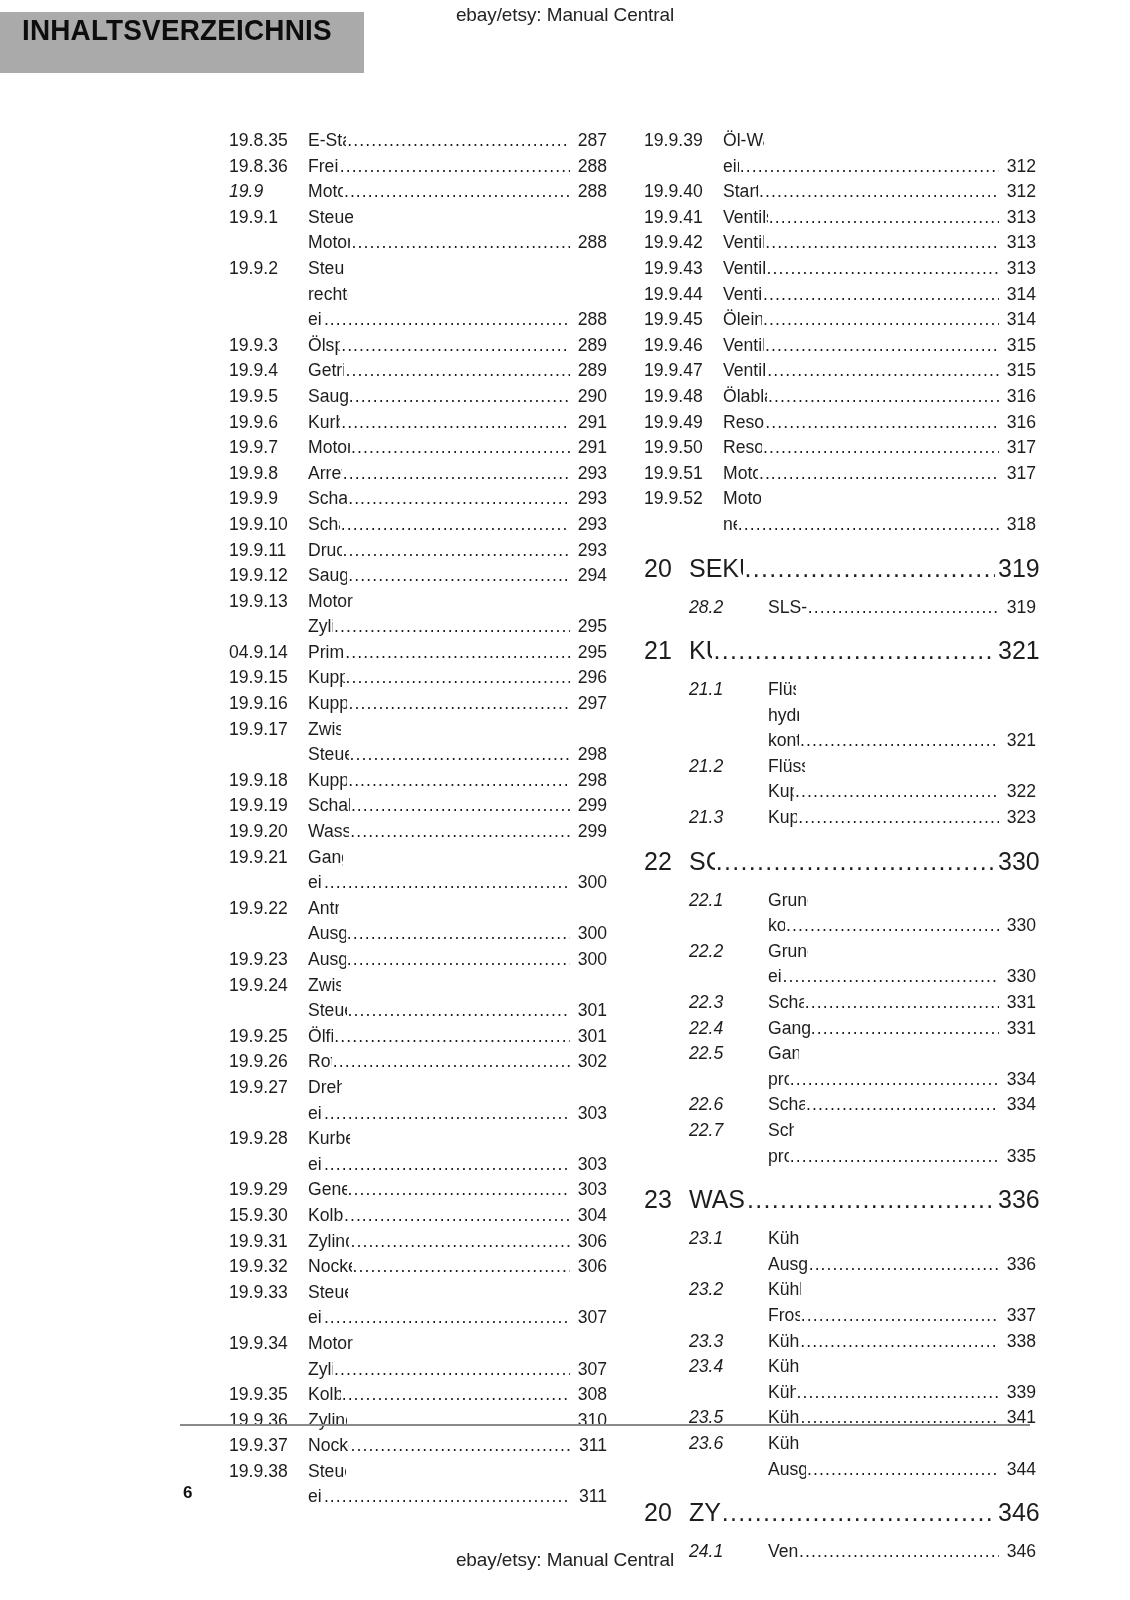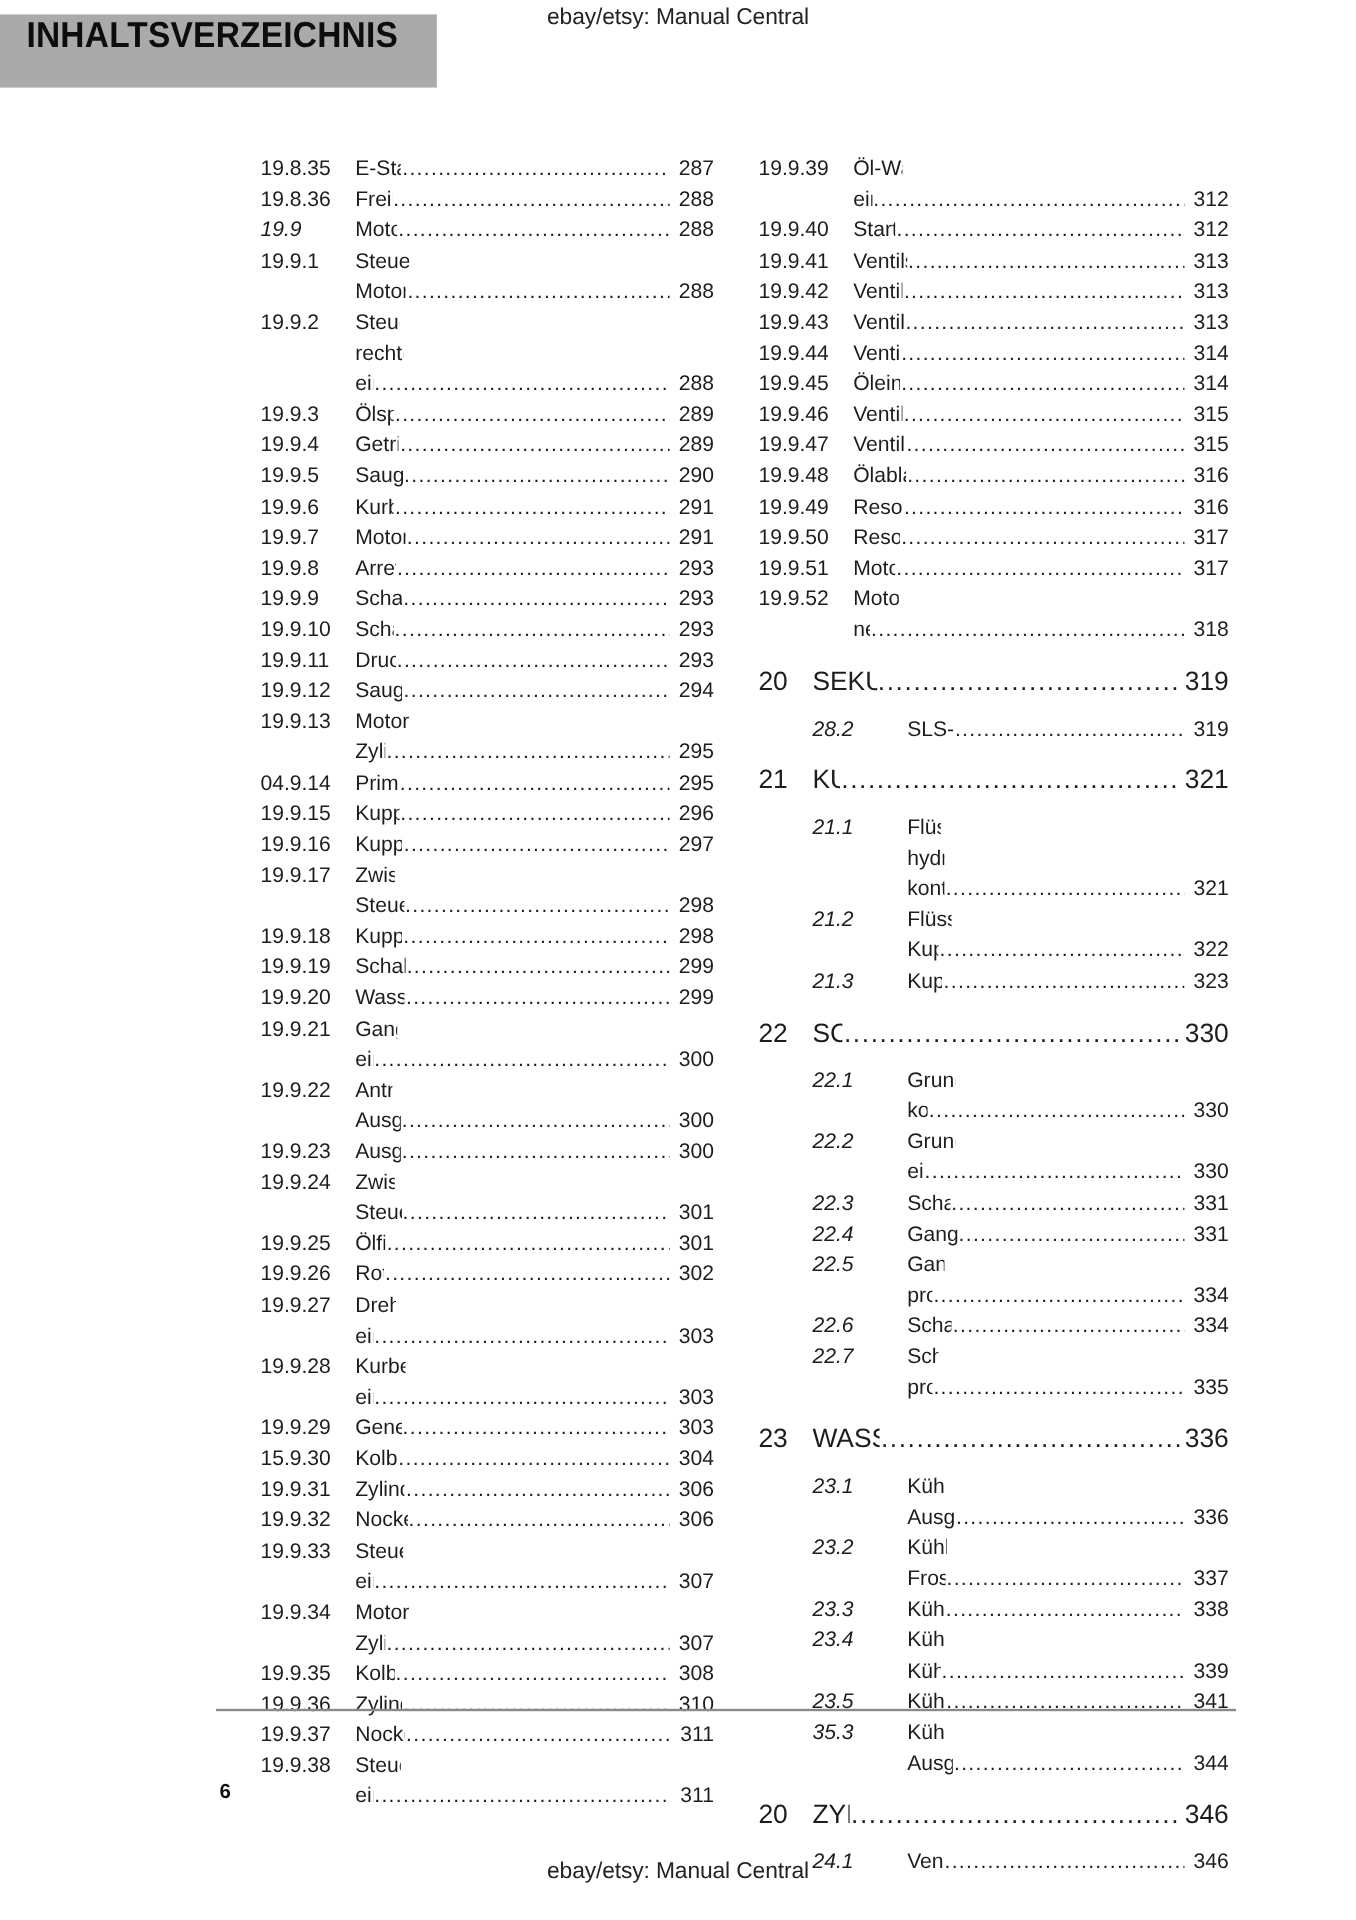--- a/index.html
+++ b/index.html
@@ -45,21 +45,21 @@
     color: #0d0d0d;
     transform: scaleX(0.93);
     transform-origin: left center;
     white-space: nowrap;
   }
 
   
   .toc-columns {
     position: absolute;
     top: 128px;
-    left: 4px;
+    left: 16px;
     width: 1070px;
     height: 1210px;
     padding-left: 23px;
   }
   .toc-col {
     position: absolute;
     top: 0;
   }
   .toc-col.left  { left: 213px;  width: 378px; }
   .toc-col.right { left: 628px;  width: 392px; }
@@ -114,21 +114,21 @@
   .lvl3 .pg   { width: 34px; }
 
   
   .lvl2 .num  { width: 79px; font-style: italic; }
   .lvl2 .pg   { width: 34px; }
 
   
   .toc-chapter {
     display: flex;
     align-items: flex-start;
-    font-size: 22px;
+    font-size: 25px;
     line-height: 26px;
     color: #1d1d1d;
     margin-top: 17px;
     margin-bottom: 14px;
     margin-left: -45px;
   }
   .toc-chapter .num {
     flex: 0 0 auto;
     width: 45px;
     white-space: nowrap;
@@ -1057,21 +1057,21 @@
           <span class="num">23.5</span>
           <div class="body">
             <div class="tline">
               <span class="txt">Kühlflüssigkeit wechseln</span>
               <span class="dots">........................................................................................................................................................................................................</span>
               <span class="pg">341</span>
             </div>
           </div>
         </div>
         <div class="toc-entry lvl2">
-          <span class="num">35.3</span>
+          <span class="num">23.6</span>
           <div class="body">
             <div class="tline nodots">
               <span class="txt">Kühlflüssigkeitsstand im</span>
               <span class="dots">........................................................................................................................................................................................................</span>
               <span class="pg">344</span>
             </div>
             <div class="tline">
               <span class="txt">Ausgleichsbehälter korrigieren</span>
               <span class="dots">........................................................................................................................................................................................................</span>
               <span class="pg">344</span>

